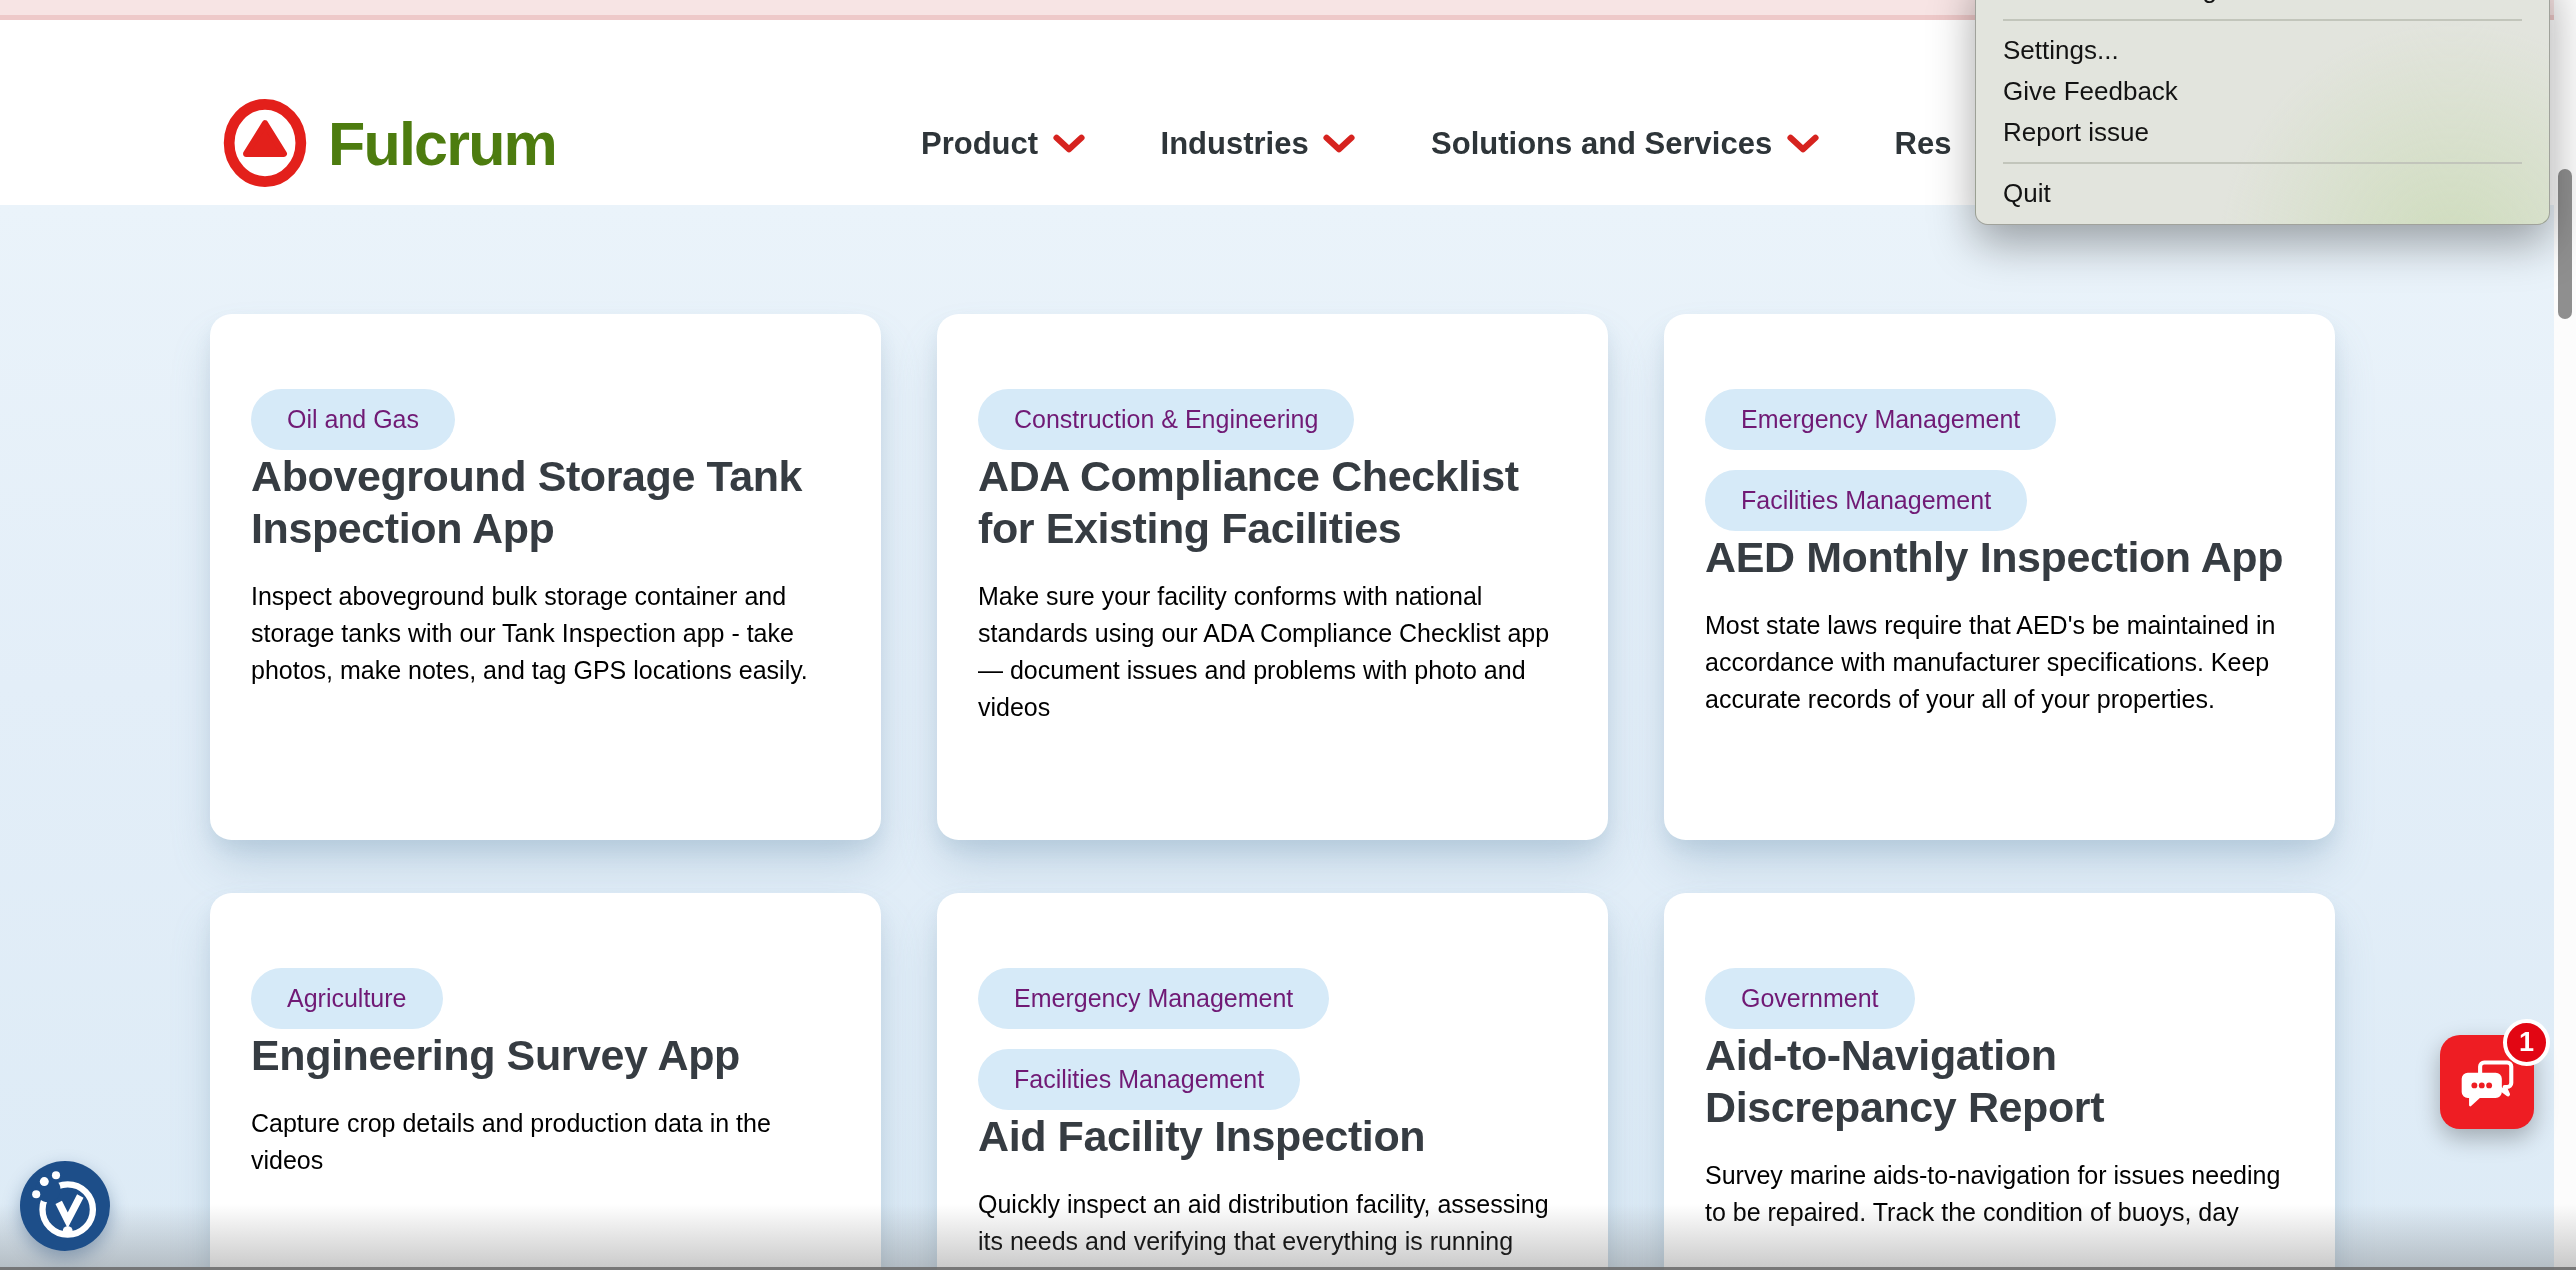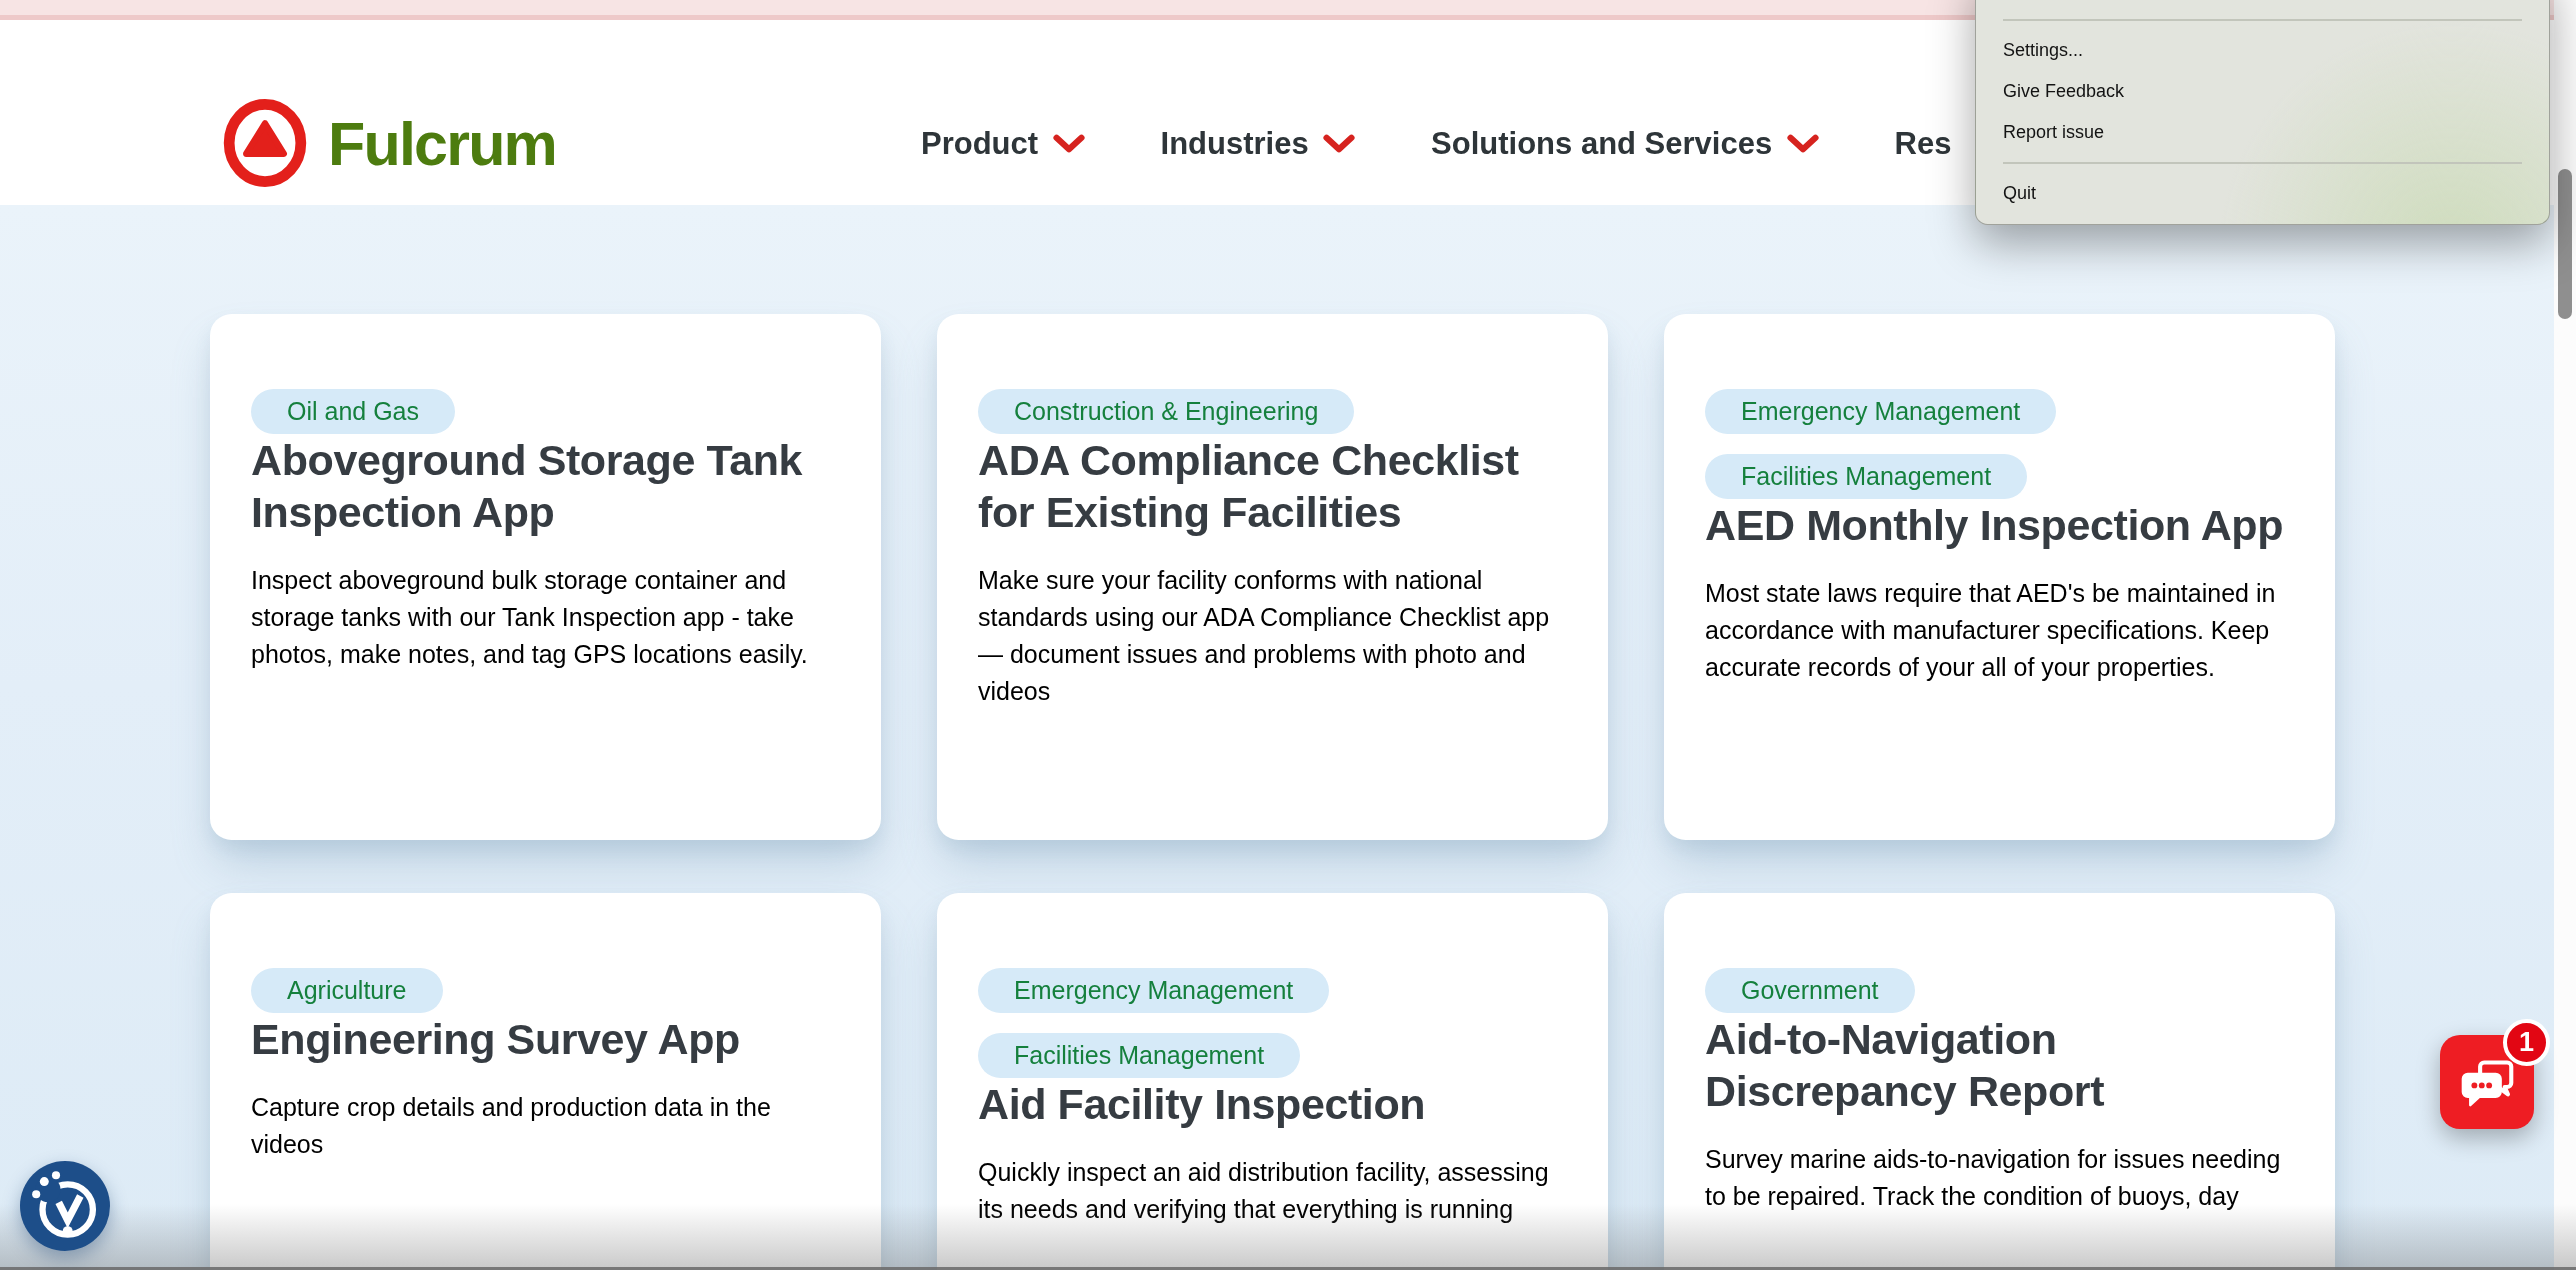--- a/index.html
+++ b/index.html
@@ -55,23 +55,23 @@
   .card {
     background:#ffffff;
     border-radius:21.6px;
     padding:75px 41px 0 41px;
     box-shadow:0 27px 45px -7.2px rgba(110,145,175,0.33), 0 9px 16px rgba(110,145,175,0.12);
     cursor:pointer;
   }
   .chip-col { display:flex; flex-direction:column; align-items:flex-start; gap:20px; }
   .chip {
     background:#d6eaf8;
-    color:#15803d;
+    color:#701a75;
     font-size:25px;
-    padding:8px 36px;
+    padding:16px 36px;
     border-radius:40px;
     white-space:nowrap;
   }
   .card-title {
     font-size:43px; line-height:52px; font-weight:700;
     color:#363c42; letter-spacing:-0.4px;
   }
   .card-desc {
     margin-top:24px;
     font-size:25px; line-height:37px;
@@ -100,21 +100,21 @@
     background:radial-gradient(circle at 83% 112%, rgba(203,219,183,0.85), rgba(203,219,183,0) 42%), #e2e4dd;
     border:0.9px solid rgba(80,82,75,0.45);
     border-radius:12.6px;
     box-shadow:0 18px 45px rgba(0,0,0,0.35);
     padding-bottom:10.8px;
     z-index:50;
   }
   .menu-item {
     height:41px; line-height:41px;
     padding:0 27px;
-    font-size:18px; color:#131313;
+    font-size:26px; color:#131313;
     cursor:pointer; white-space:nowrap;
   }
   .menu-sep {
     height:1.8px; background:#c2c5bb;
     margin:9px 27px;
   }
 
   
   .chat-button {
     position:absolute; left:2440px; top:1035px;

